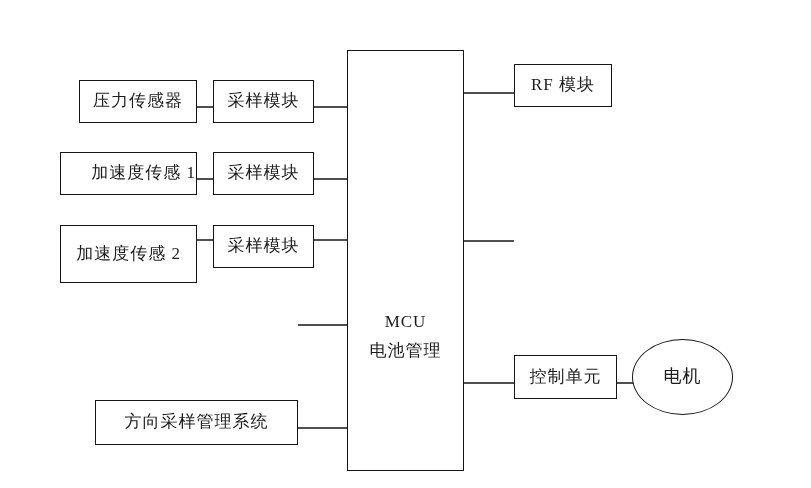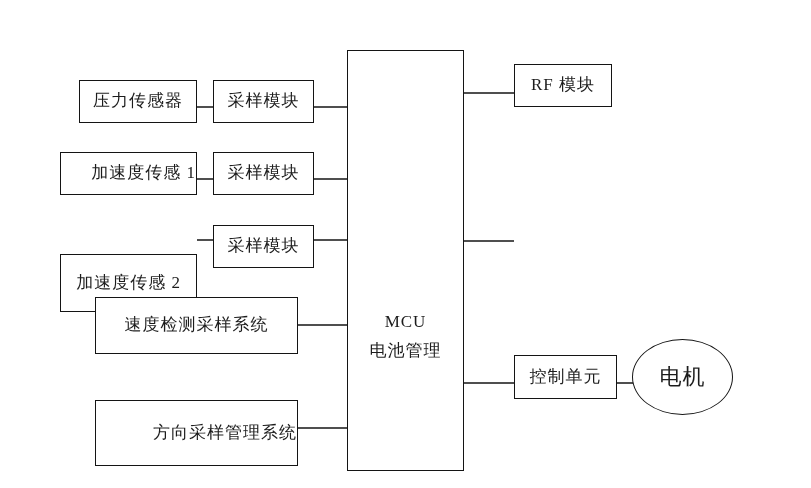--- a/index.html
+++ b/index.html
@@ -27,38 +27,38 @@
     justify-content: center;
     text-align: center;
     font-size: 17px;
     letter-spacing: 1px;
     line-height: 1.2;
   }
   .node-pressure      { left: 79px;  top: 80px;  width: 118px; height: 43px; }
   .node-sampling-1    { left: 213px; top: 80px;  width: 101px; height: 43px; }
   .node-accel-1       { left: 60px;  top: 152px; width: 137px; height: 43px; justify-content: flex-end; }
   .node-sampling-2    { left: 213px; top: 152px; width: 101px; height: 43px; }
-  .node-accel-2       { left: 60px;  top: 225px; width: 137px; height: 58px; margin-top: 29px; }
+  .node-accel-2       { left: 60px;  top: 225px; width: 137px; height: 58px; }
   .node-sampling-3    { left: 213px; top: 225px; width: 101px; height: 43px; }
   .node-speed         { left: 95px;  top: 297px; width: 203px; height: 57px; }
-  .node-direction     { left: 95px;  top: 400px; width: 203px; height: 66px; justify-content: flex-end; }
+  .node-direction     { left: 95px;  top: 400px; width: 203px; height: 45px; }
   .node-mcu {
     left: 347px; top: 50px; width: 117px; height: 421px;
     flex-direction: column;
     justify-content: center;
     padding-top: 150px;
     line-height: 29px;
   }
   .node-rf            { left: 514px; top: 64px;  width: 98px; height: 43px; }
   .node-battery       { left: 514px; top: 210px; width: 112px; height: 42px; }
   .node-drive         { left: 514px; top: 355px; width: 103px; height: 44px; }
   .node-motor {
     left: 632px; top: 339px; width: 101px; height: 76px;
     border-radius: 50%;
-    font-size: 22px;
+    font-size: 18px;
   }
 </style>
 </head>
 <body>
 
 <div class="canvas">
 
   <svg class="wires" viewBox="0 0 811 488" xmlns="http://www.w3.org/2000/svg">
     <g stroke="#141414" stroke-width="1.5">
 
@@ -102,23 +102,20 @@
   </div>
 
   <div class="node node-accel-2">
     <span>加速度传感 2</span>
   </div>
 
   <div class="node node-sampling-3">
     <span>采样模块</span>
   </div>
 
-  <div class="node node-speed">
-    <span>速度检测采样系统</span>
-  </div>
 
   <div class="node node-direction">
     <span>方向采样管理系统</span>
   </div>
 
   <div class="node node-mcu">
     <span>MCU</span>
     <span>电池管理</span>
   </div>
 

